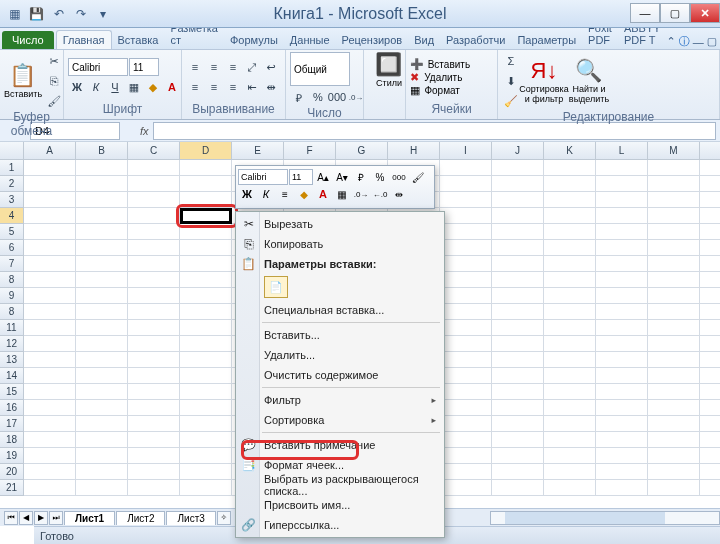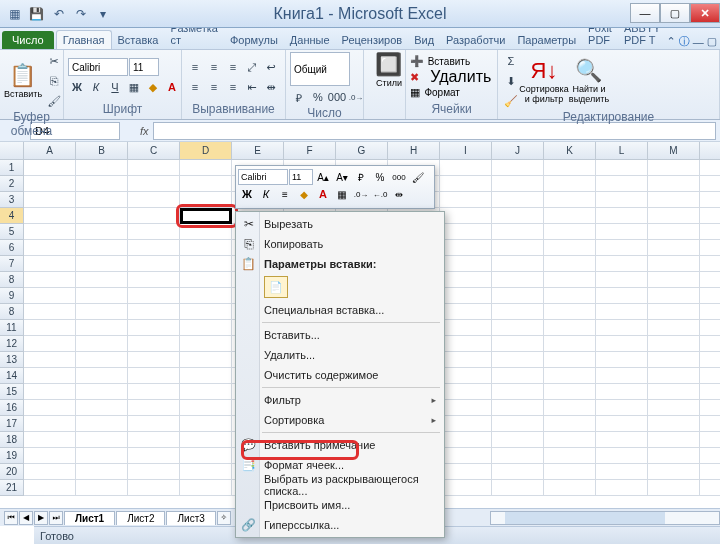--- a/index.html
+++ b/index.html
@@ -226,21 +226,21 @@
 
   <div class="group" style="width:92px">
     <div class="group-body">
         <div class="col" style="gap:0">
       <div class="row">
             <span style="color:#2a2">➕</span>
             <span style="font-size:10px;margin-left:3px">Вставить</span>
           </div>
       <div class="row">
             <span style="color:#c22">✖</span>
-            <span style="font-size:16px;margin-left:10px">Удалить</span>
+            <span style="font-size:10px;margin-left:4px">Удалить</span>
           </div>
       <div class="row">
             <span>▦</span>
             <span style="font-size:10px;margin-left:3px">Формат</span>
           </div>
     </div>
       </div>
     <div class="group-label">Ячейки</div>
   </div>
 

